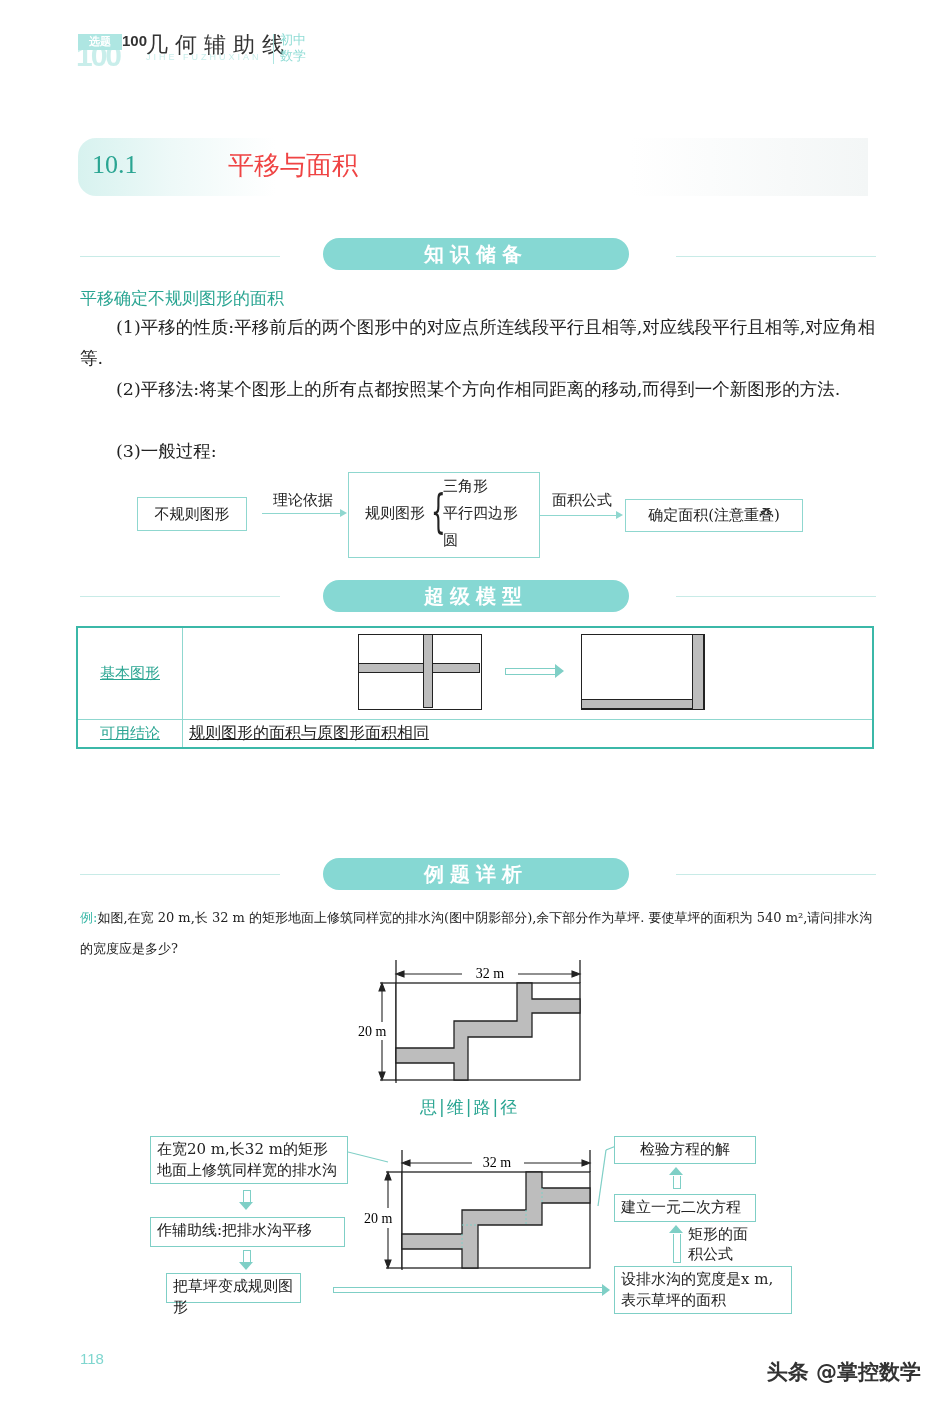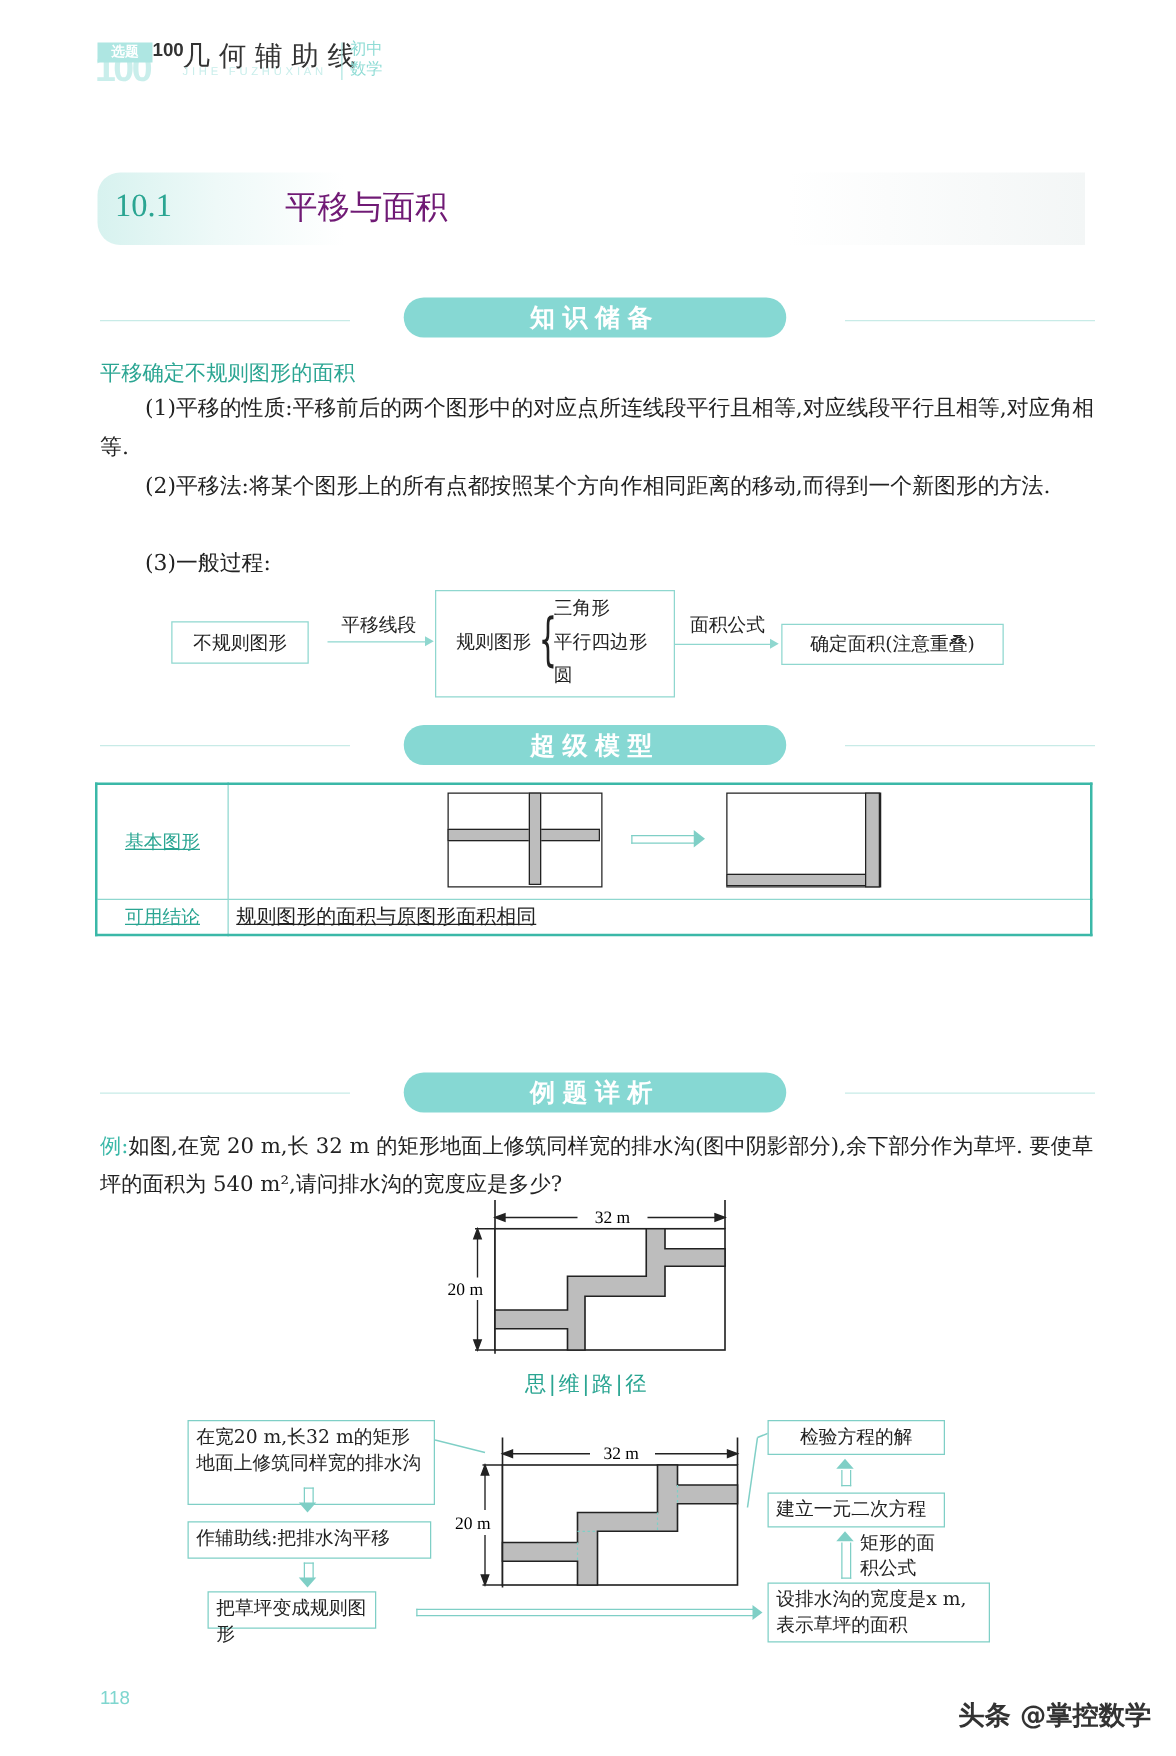--- a/index.html
+++ b/index.html
@@ -14,42 +14,42 @@
   .hdr-big100{left:76px;top:46px;font:bold 30px "Liberation Sans",sans-serif;color:#c9eeeb;letter-spacing:-2px;line-height:20px;}
   .hdr-title{left:146px;top:30px;font:22px "DejaVu Sans",sans-serif;color:#333;letter-spacing:7px;}
   .hdr-pinyin{left:146px;top:52px;font:9px "Liberation Sans",sans-serif;color:#c9eeeb;letter-spacing:3px;}
   .hdr-sep{left:273px;top:34px;width:1px;height:30px;background:#aee6e2;}
   .hdr-grade{left:280px;top:32px;font:13px "DejaVu Sans",sans-serif;color:#8fdcd5;line-height:16px;width:30px;}
   
   .sec-band{left:78px;top:138px;width:790px;height:58px;
             background:linear-gradient(90deg,#d7f2ef 0%,#eef9f8 12%,#fff 25%,#fff 70%,#f3f6f6 100%);
             border-radius:18px 0 0 18px;}
   .sec-num{left:92px;top:150px;font:26px "Liberation Serif",serif;color:#2aa592;}
-  .sec-title{left:228px;top:148px;font:26px "DejaVu Serif",serif;color:#701a75;}
+  .sec-title{left:228px;top:148px;font:26px "DejaVu Serif",serif;color:#ef4444;}
   
   .pill-line{height:1px;background:#c8ebe7;}
   .pill{width:306px;height:32px;border-radius:16px;background:#86d8d3;color:#fff;
         font:bold 20px "DejaVu Sans",sans-serif;text-align:center;line-height:32px;letter-spacing:6px;}
   
   .subhead{left:80px;top:287px;font:17px "DejaVu Sans",sans-serif;color:#2aa592;}
   .para{left:80px;width:796px;font-size:17.5px;line-height:31px;}
   .para .ind{display:inline-block;width:36px;}
   
   .box{border:1.5px solid #8fd7cf;background:#fff;font-size:15px;display:flex;align-items:center;justify-content:center;}
   .arrow-line{height:1px;background:#8fd7cf;}
   .arrow-head{width:0;height:0;border-top:4px solid transparent;border-bottom:4px solid transparent;border-left:7px solid #8fd7cf;}
   .lbl{font-size:15px;}
   
   .tbl{left:76px;top:626px;width:798px;border:2px solid #3bb8a8;border-collapse:collapse;}
   .tbl td{border:1px solid #8fd7cf;font-size:16px;padding:0 6px;text-decoration:underline;}
   .tbl td.k{width:92px;color:#2aa592;font-family:"DejaVu Sans",sans-serif;text-align:center;font-size:15px;}
   .diag-box{position:absolute;border:1.5px solid #222;background:#fff;}
   .strip{position:absolute;background:#bdbdbd;border:1.5px solid #222;box-sizing:border-box;}
   
-  .ex{left:80px;top:902px;width:800px;font-size:17px;line-height:31px;}
+  .ex{left:80px;top:902px;width:800px;font-size:13px;line-height:31px;}
   .thinking{left:420px;top:1096px;font:17px "DejaVu Sans",sans-serif;color:#2aa592;letter-spacing:2px;}
   .fbox{position:absolute;border:1.5px solid #7fcfc6;background:#fff;font-size:15px;line-height:21px;padding:2px 6px;box-sizing:border-box;}
   .hollow-down{position:absolute;width:6px;height:12px;border:1.5px solid #7fcfc6;border-bottom:none;}
   .wm{right:20px;top:1358px;font:bold 21px "DejaVu Sans",sans-serif;color:#333;
       text-shadow:1px 1px 0 #fff,-1px -1px 0 #fff;}
   .pagenum{left:80px;top:1350px;font:15px "Liberation Sans",sans-serif;color:#7fd6cf;}
 </style>
 </head>
 <body>
 
@@ -73,21 +73,21 @@
 <div class="abs pill" style="left:323px;top:238px;">知识储备</div>
 
 <div class="abs subhead">平移确定不规则图形的面积</div>
 <div class="abs para" style="top:312px;"><span class="ind"></span><span>(1)平移的性质:平移前后的两个图形中的对应点所连线段平行且相等,对应线段平行且相等,对应角相等.</span></div>
 <div class="abs para" style="top:374px;"><span class="ind"></span><span>(2)平移法:将某个图形上的所有点都按照某个方向作相同距离的移动,而得到一个新图形的方法.</span></div>
 <div class="abs para" style="top:436px;"><span class="ind"></span><span>(3)一般过程:</span></div>
 
 <div class="abs box" style="left:137px;top:497px;width:108px;height:32px;">
     <span>不规则图形</span>
   </div>
-<div class="abs lbl" style="left:273px;top:491px;">平移线段</div>
+<div class="abs lbl" style="left:273px;top:491px;">理论依据</div>
 <div class="abs arrow-line" style="left:262px;top:513px;width:80px;"></div>
 <div class="abs arrow-head" style="left:340px;top:509px;"></div>
 <div class="abs" style="left:348px;top:472px;width:190px;height:84px;border:1.5px solid #8fd7cf;">
   <div class="abs lbl" style="left:16px;top:31px;">规则图形</div>
   <div class="abs" style="left:82px;top:10px;font-size:46px;line-height:56px;font-family:'DejaVu Sans',sans-serif;transform:scaleX(.5);transform-origin:left;">{</div>
   <div class="abs lbl" style="left:94px;top:4px;">三角形</div>
   <div class="abs lbl" style="left:94px;top:31px;">平行四边形</div>
   <div class="abs lbl" style="left:94px;top:58px;">圆</div>
 </div>
 <div class="abs lbl" style="left:552px;top:491px;">面积公式</div>
@@ -150,21 +150,21 @@
     <polygon points="32,23 29,31 35,31" fill="#222"></polygon>
       <polygon points="32,120 29,112 35,112" fill="#222"></polygon>
   </g>
   <text x="140" y="18" font-size="14" text-anchor="middle" font-family="Liberation Serif, serif">32 m</text>
   <text x="8" y="76" font-size="14" font-family="Liberation Serif, serif">20 m</text>
   <rect x="46" y="23" width="184" height="97" fill="#fff" stroke="#222" stroke-width="1.3"></rect>
   <path d="M46,88 L104,88 L104,61 L167,61 L167,23 L182,23 L182,39 L230,39 L230,53 L182,53 L182,77 L118,77 L118,120 L104,120 L104,103 L46,103 Z" fill="#bdbdbd" stroke="#222" stroke-width="1.3"></path>
 </svg>
 <div class="abs thinking">思|维|路|径</div>
 
-<div class="fbox" style="left:150px;top:1136px;width:198px;height:68px;">在宽20 m,长32 m的矩形地面上修筑同样宽的排水沟</div>
+<div class="fbox" style="left:150px;top:1136px;width:198px;height:48px;">在宽20 m,长32 m的矩形地面上修筑同样宽的排水沟</div>
 <div class="hollow-down" style="left:243px;top:1190px;"></div>
 <div class="abs" style="left:239px;top:1202px;border-left:7px solid transparent;border-right:7px solid transparent;border-top:8px solid #7fcfc6;"></div>
 <div class="fbox" style="left:150px;top:1217px;width:195px;height:30px;">作辅助线:把排水沟平移</div>
 <div class="hollow-down" style="left:243px;top:1250px;"></div>
 <div class="abs" style="left:239px;top:1262px;border-left:7px solid transparent;border-right:7px solid transparent;border-top:8px solid #7fcfc6;"></div>
 <div class="fbox" style="left:166px;top:1273px;width:135px;height:30px;">把草坪变成规则图形</div>
 <div class="abs" style="left:333px;top:1287px;width:270px;height:4px;border:1.2px solid #7fcfc6;border-right:none;"></div>
 <div class="abs" style="left:602px;top:1284px;border-top:6px solid transparent;border-bottom:6px solid transparent;border-left:8px solid #7fcfc6;"></div>
 
 <svg class="abs" style="left:348px;top:1140px;" width="270" height="80">

